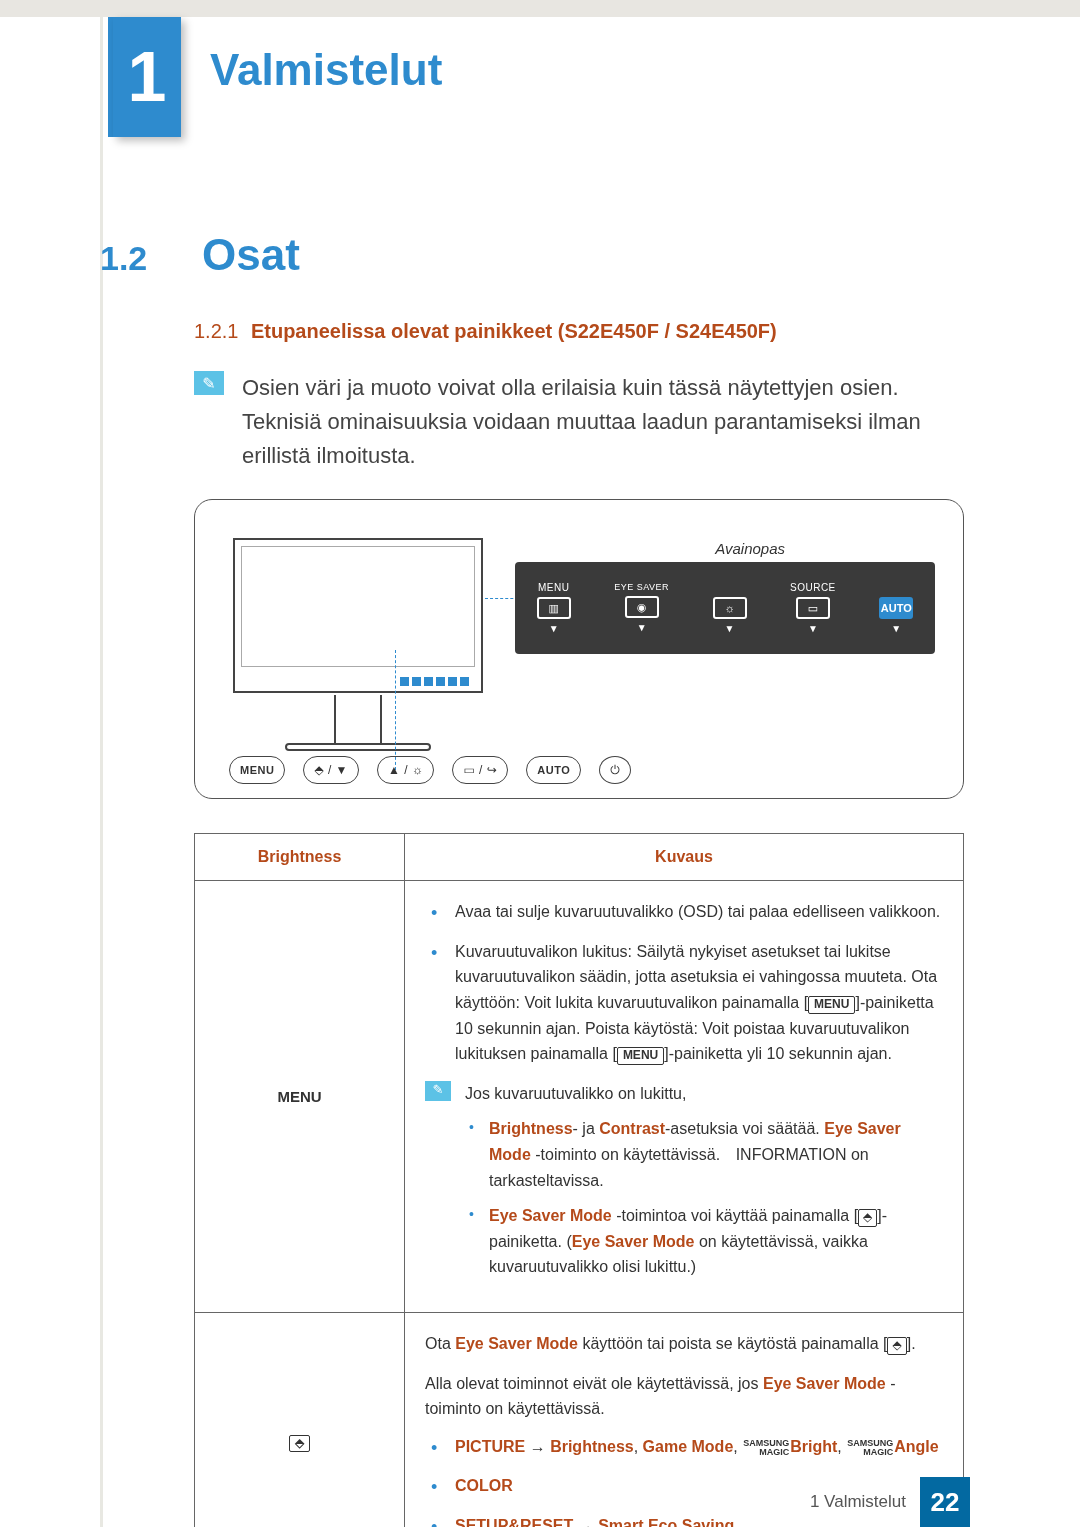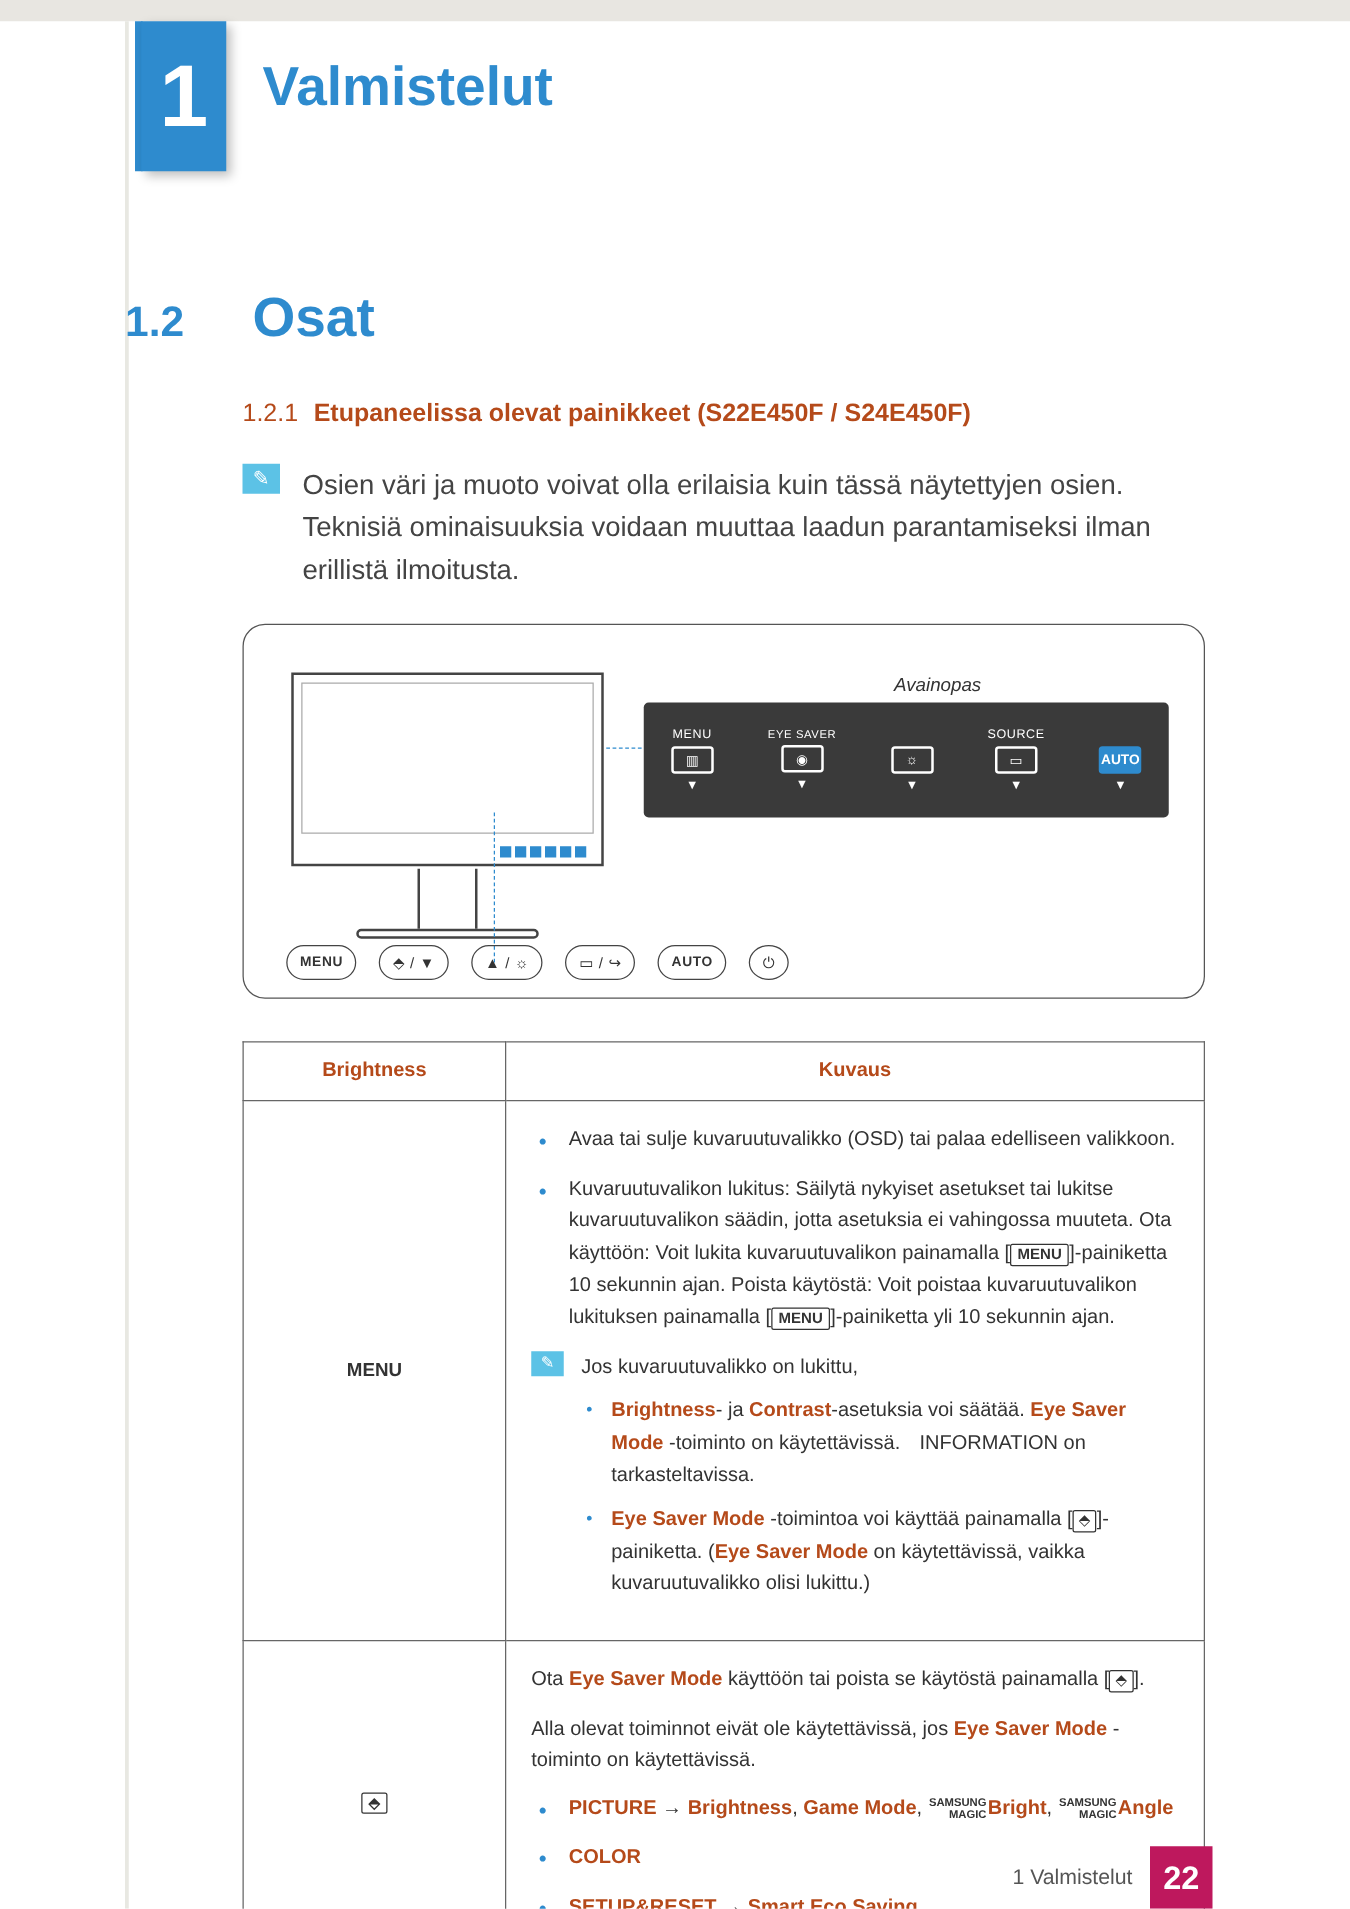--- a/index.html
+++ b/index.html
@@ -108,21 +108,21 @@
   .inner-note{display:flex;gap:14px;margin-top:8px;margin-bottom:4px;}
   .small-note-icon{width:26px;height:20px;background:#5cc2e6;flex-shrink:0;display:flex;align-items:center;justify-content:center;color:#fff;font-size:13px;}
   .magic{font-size:9px;font-weight:bold;display:inline-flex;flex-direction:column;line-height:0.9;vertical-align:middle;margin:0 1px;align-items:flex-end;}
   .eye-up-icon{display:inline-block;border:1.2px solid #333;padding:0 5px;font-size:12px;border-radius:2px;line-height:1.3;}
   .footer{
     position:absolute; left:0; right:0; bottom:0; height:50px;
     display:flex; justify-content:flex-end; align-items:center; padding-right:110px;
     font-size:17px; color:#555;
   }
   .footer .pg{
-    background:#be185d;color:#fff;font-weight:bold;font-size:26px;
+    background:#0369a1;color:#fff;font-weight:bold;font-size:26px;
     width:50px;height:50px;display:flex;align-items:center;justify-content:center;margin-left:14px;
   }
   .side-bar-left{position:absolute;left:100px;top:17px;width:3px;bottom:0;background:#e8e8e2;}
 </style>
 </head>
 <body>
 
 <div class="top-bar"></div>
 <div class="side-bar-left"></div>
 <div class="side-accent"></div>

